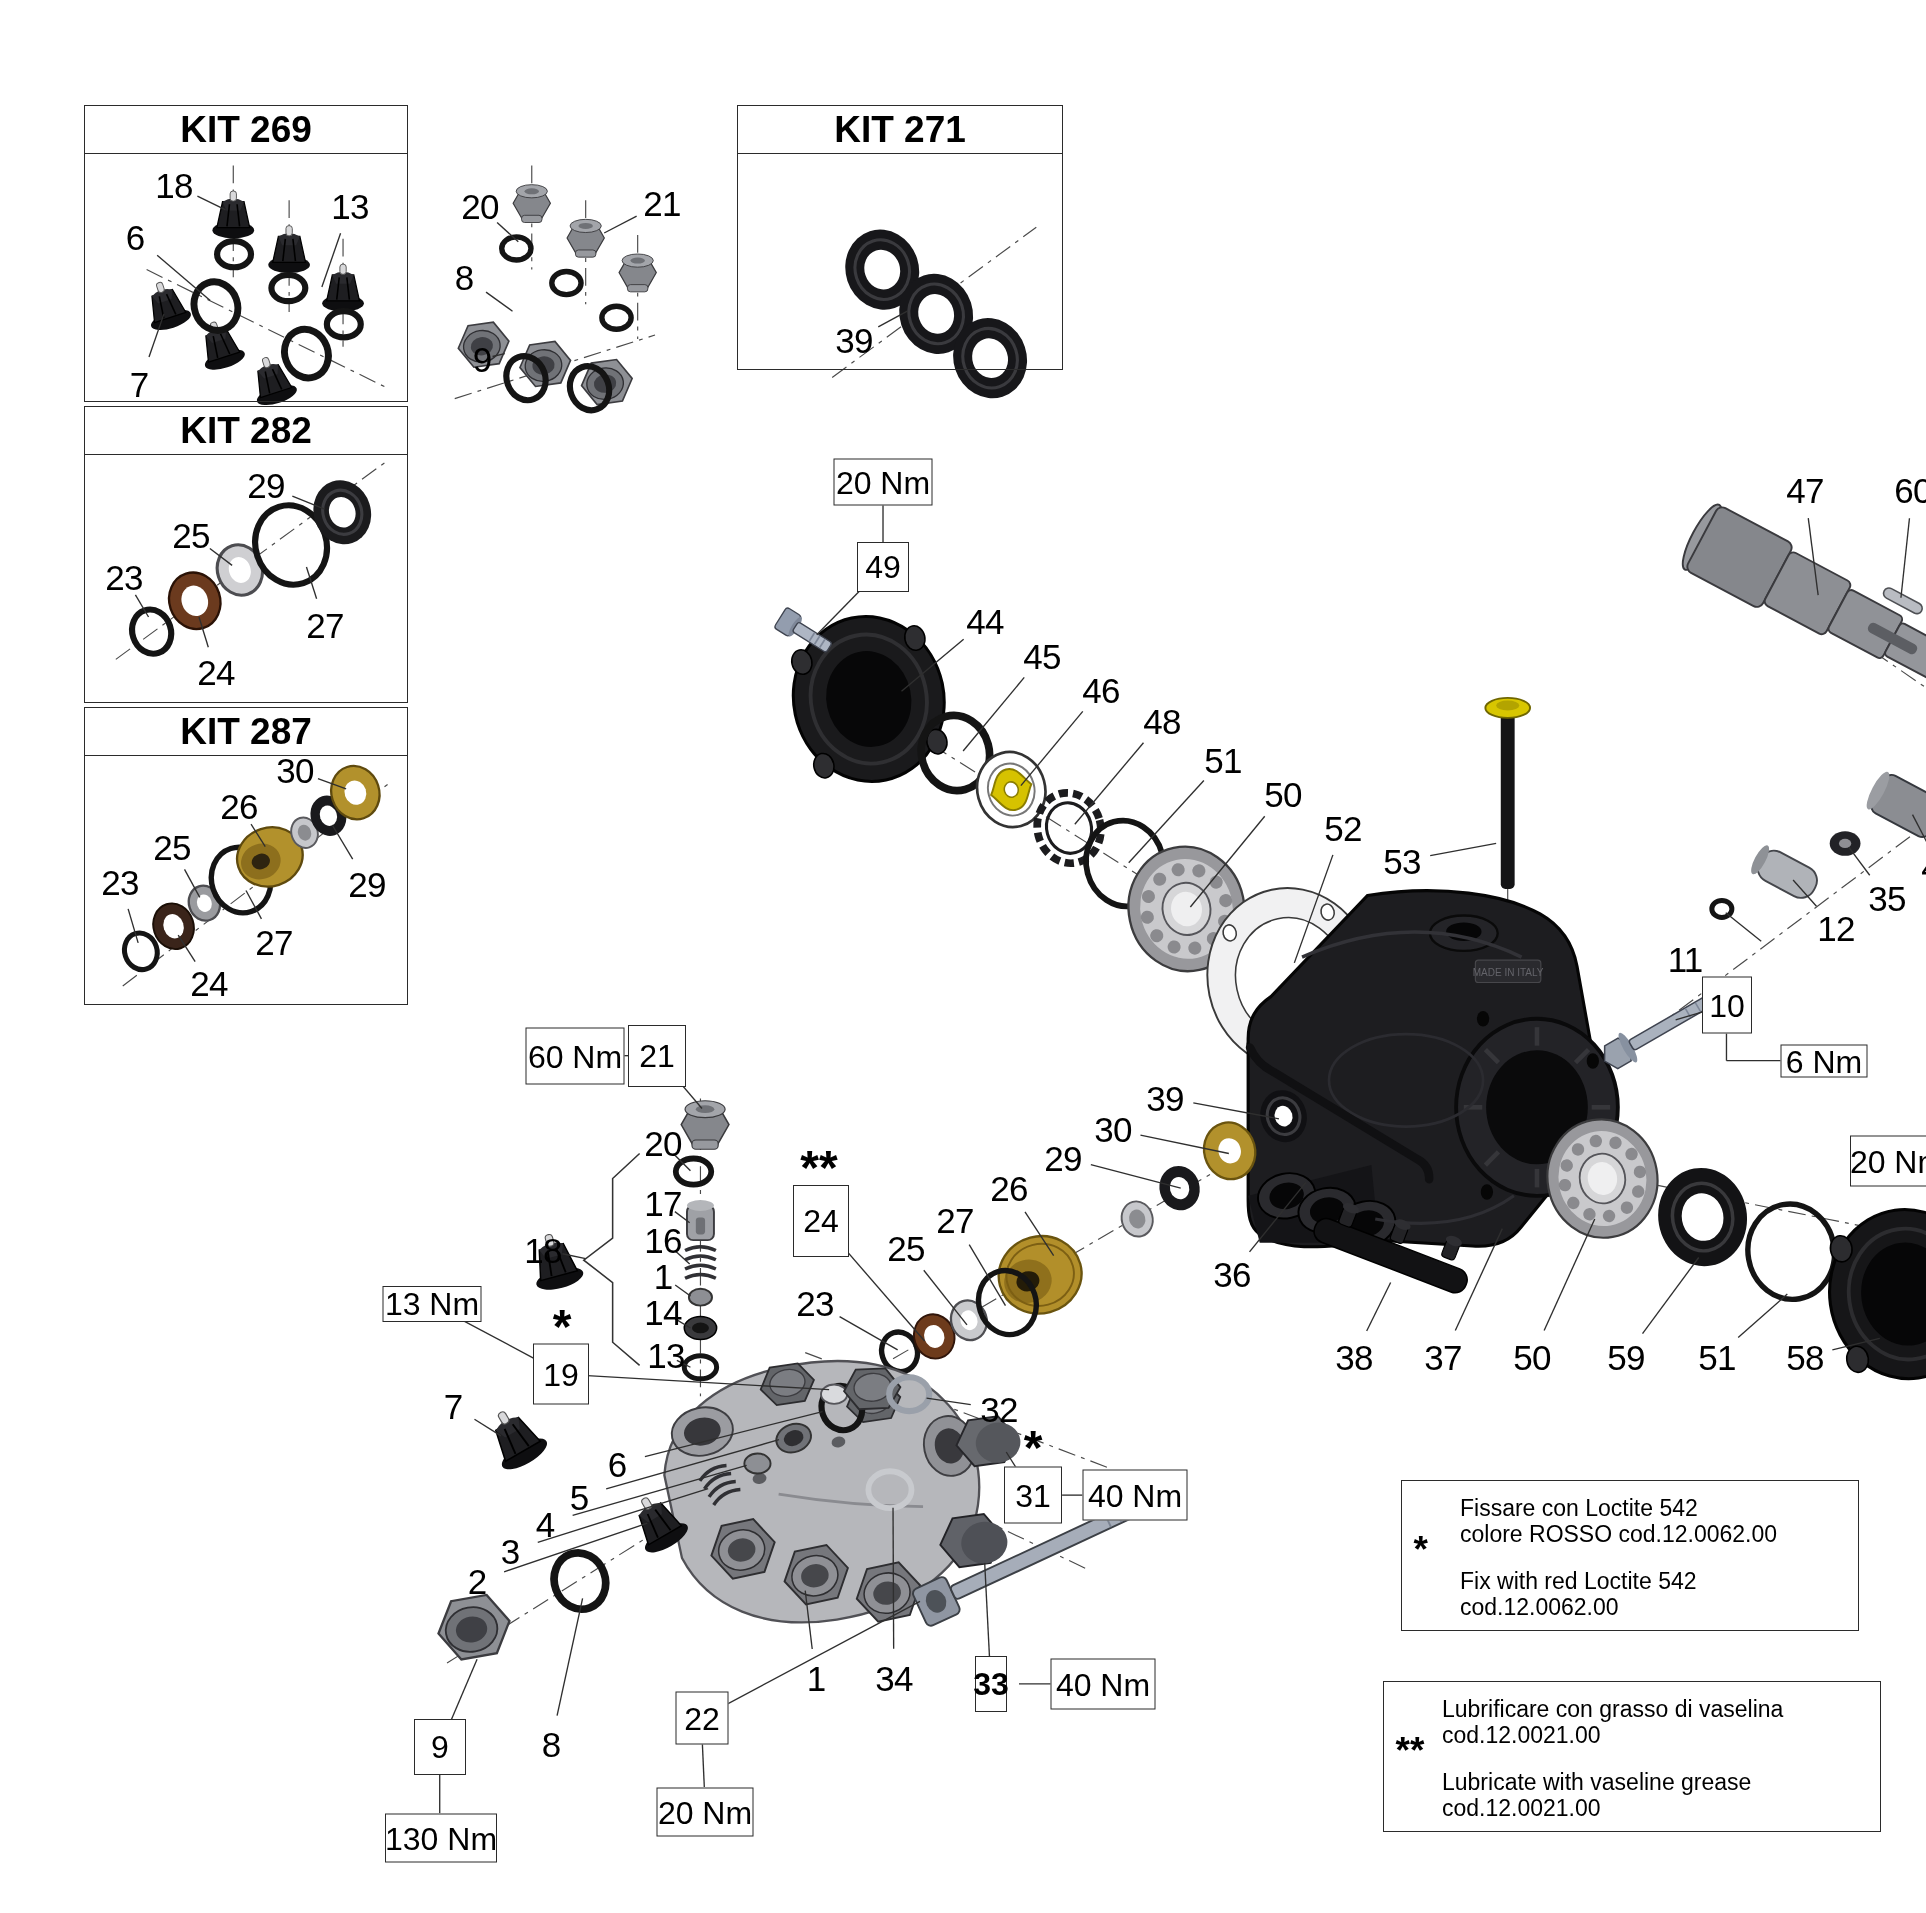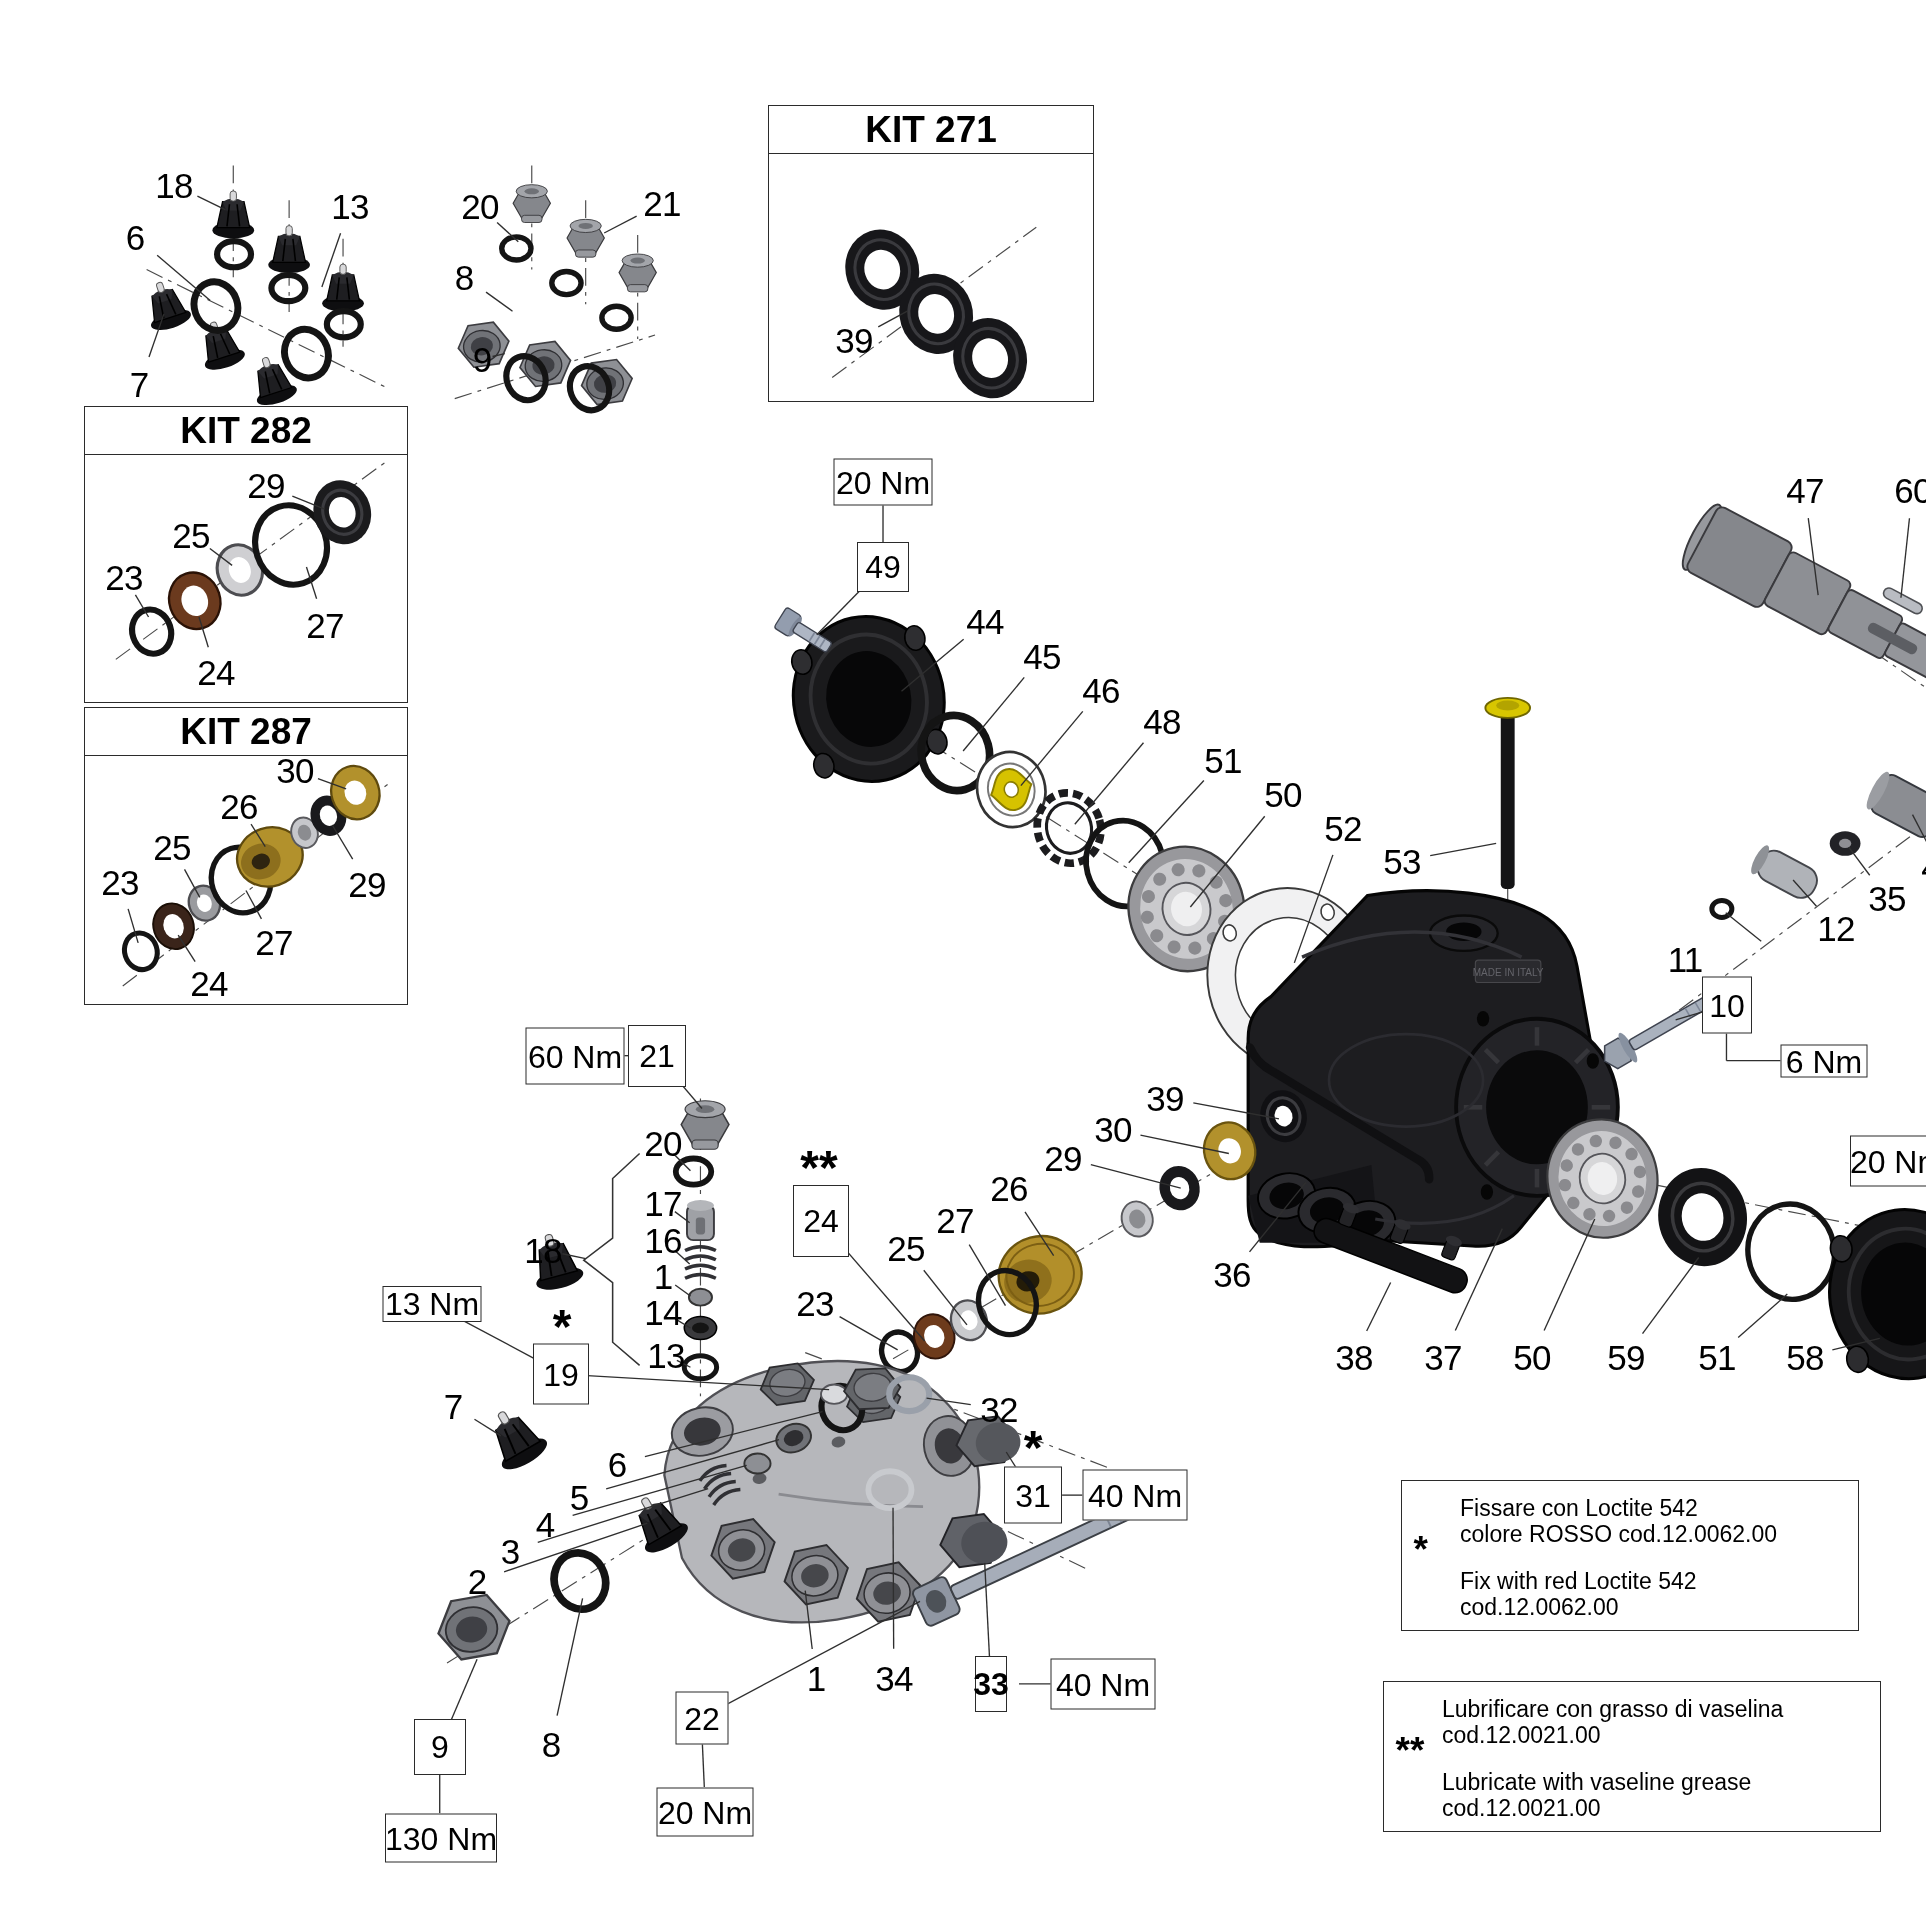--- a/index.html
+++ b/index.html
@@ -633,21 +633,24 @@
   <span class="ln" style="top:113px">cod.12.0062.00</span>
 </div>
 <div class="note" style="left:1383px;top:1681px;width:498px;height:151px;">
   <span class="nstar">**</span>
   <span class="ln" style="top:14px">Lubrificare con grasso di vaselina</span>
   <span class="ln" style="top:40px">cod.12.0021.00</span>
   <span class="ln" style="top:87px">Lubricate with vaseline grease</span>
   <span class="ln" style="top:113px">cod.12.0021.00</span>
 </div>
 
-    <div class="kit" style="left: 768px; top: 105px; width: 326px; height: 297px;">
+<div class="kit" style="left: 84px; top: 105px; width: 324px; height: 297px;">
+      <div class="kit-title">KIT 269</div>
+    </div>
+    <div class="kit" style="left: 737px; top: 105px; width: 326px; height: 265px;">
       <div class="kit-title">KIT 271</div>
     </div>
     <div class="kit" style="left: 84px; top: 406px; width: 324px; height: 297px;">
       <div class="kit-title">KIT 282</div>
     </div>
     <div class="kit" style="left: 84px; top: 707px; width: 324px; height: 298px;">
       <div class="kit-title">KIT 287</div>
     </div>
     <span class="callout" style="left: 985px; top: 621px;">44</span>
     <span class="callout" style="left: 1042px; top: 656px;">45</span>

